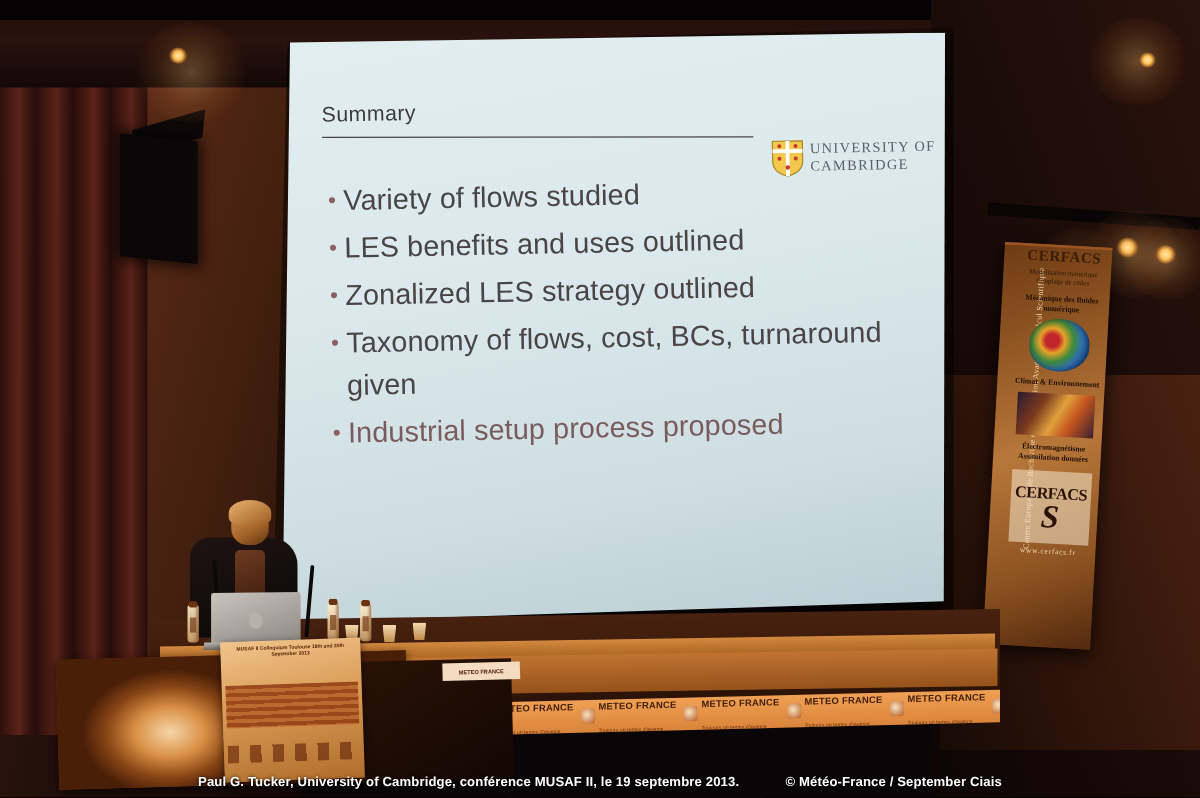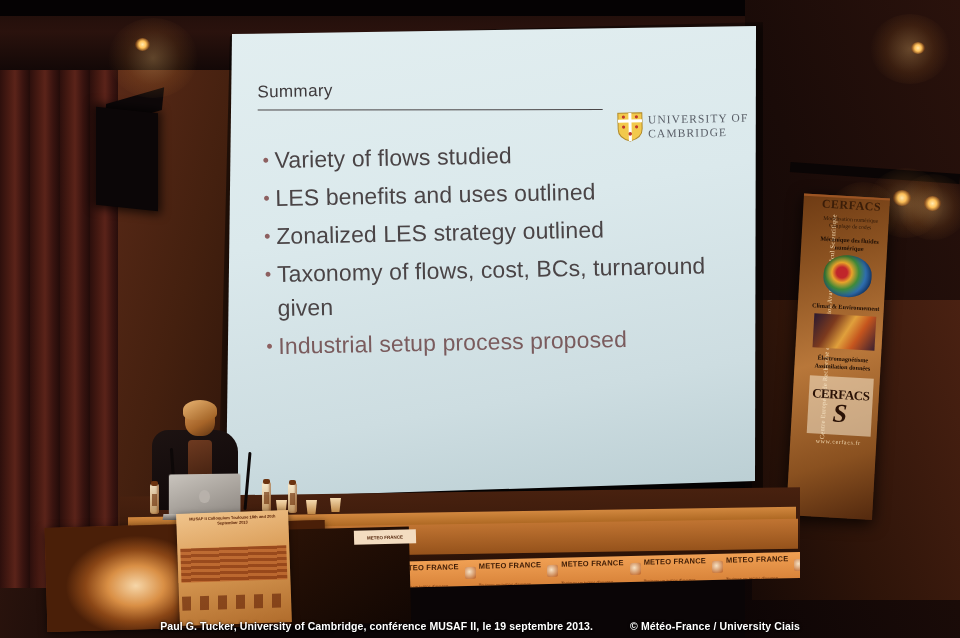--- a/index.html
+++ b/index.html
@@ -507,16 +507,16 @@
 Toulouse 18th and 20th September 2013</div>
     <div class="poster-prog-table"></div>
     <div class="poster-prog-foot"></div>
   </div>
   <div class="poster poster-meteo-card">
     <span>METEO FRANCE</span>
   </div>
 
   <div class="caption">
     <span>Paul G. Tucker, University of Cambridge, conférence MUSAF II, le 19 septembre 2013.</span>
-    <span class="credit">© Météo-France / University Ciais</span>
+    <span class="credit">© Météo-France / September Ciais</span>
   </div>
 
 </div>
 
 </body></html>

